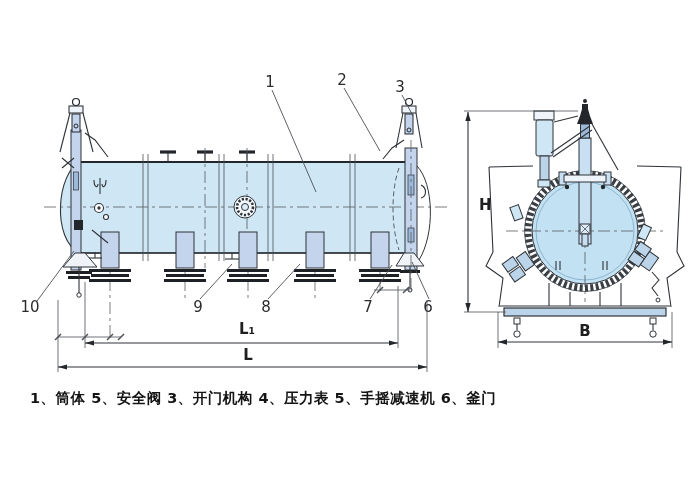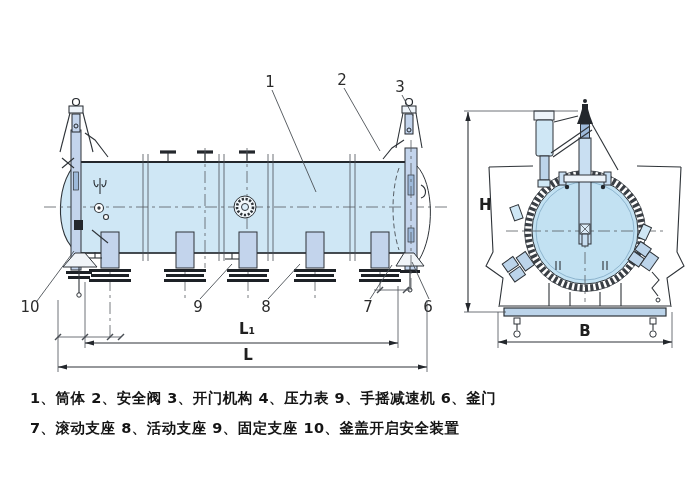--- a/index.html
+++ b/index.html
@@ -340,16 +340,15 @@
       <line x1="672" y1="312" x2="672" y2="348" class="thin"></line>
       <line x1="498" y1="342" x2="672" y2="342" class="med"></line>
       <polygon points="498,342 507,339.3 507,344.7" fill="#23272c"></polygon>
       <polygon points="672,342 663,339.3 663,344.7" fill="#23272c"></polygon>
       <text x="585" y="336" text-anchor="middle" class="dim">B</text>
     </g>
   </g>
 </svg>
 
   <div class="legend">
-    <div>1、筒体  2、安全阀  3、开门机构  4、压力表  9、手摇减速机  6、釜门</div>
-    <div>7、滚动支座  8、活动支座  9、固定支座  10、釜盖开启安全装置</div>
+    <div>1、筒体  5、安全阀  3、开门机构  4、压力表  5、手摇减速机  6、釜门</div>
   </div>
 </div>
 
 </body></html>

